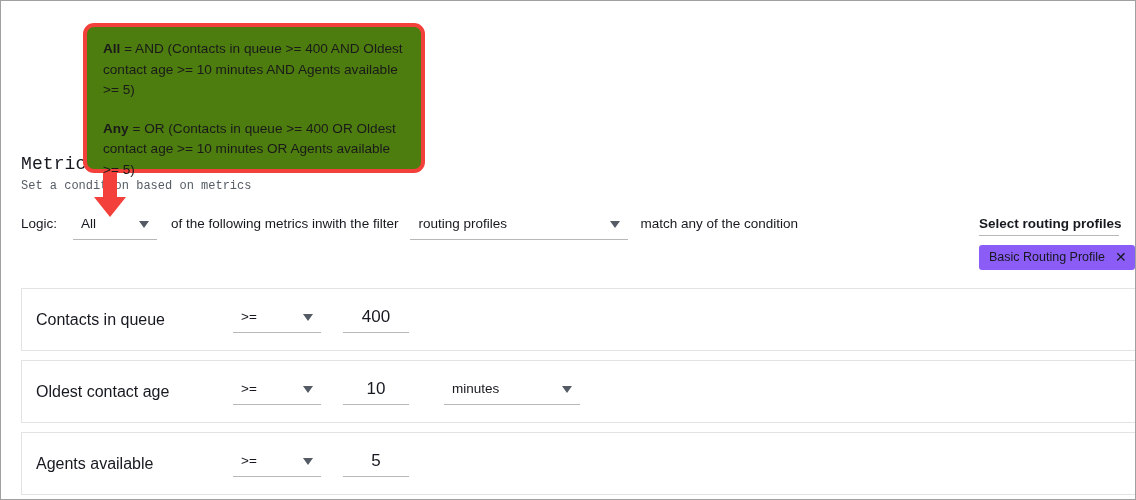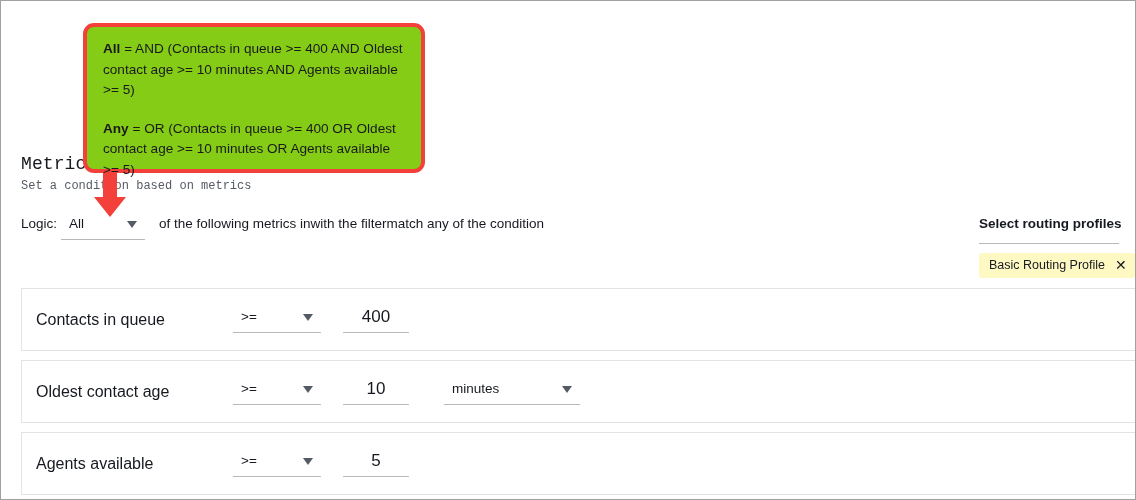--- a/index.html
+++ b/index.html
@@ -48,21 +48,21 @@
     left: 20px;
     top: 212px;
     display: flex;
     align-items: flex-start;
     font-size: 13.5px;
     color: #16191f;
     white-space: nowrap;
   }
   .logic-label {
     line-height: 22px;
-    margin-right: 4px;
+    margin-right: 16px;
     color: #16191f;
   }
   .plain-text {
     line-height: 22px;
     color: #16191f;
   }
 
   
   .sel {
     position: relative;
@@ -99,32 +99,32 @@
     position: absolute;
     left: 978px;
     top: 212px;
     width: 140px;
   }
   .srp-label {
     font-size: 13.5px;
     font-weight: bold;
     color: #16191f;
     line-height: 22px;
-    padding-bottom: 8px;
+    padding-bottom: 0;
     border-bottom: 1px solid #b8b8b8;
     white-space: nowrap;
     cursor: pointer;
   }
   .chip-row {
     margin-top: 9px;
     display: flex;
     justify-content: flex-start;
   }
   .chip {
-    background: #fef9c3;
+    background: #8b5cf6;
     border-radius: 3px;
     padding: 4px 8px 5px 10px;
     font-size: 12.5px;
     color: #16191f;
     display: inline-flex;
     align-items: center;
     white-space: nowrap;
     line-height: 16px;
   }
   .chip-x {
@@ -178,21 +178,21 @@
   
   .callout {
     position: absolute;
     left: 82px;
     top: 22px;
     width: 342px;
     height: 150px;
     box-sizing: border-box;
     border: 4px solid #f4403a;
     border-radius: 11px;
-    background: #84cc16;
+    background: #4d7c0f;
     padding: 12px 16px;
     z-index: 20;
   }
   .callout p {
     margin: 0;
     font-family: "Liberation Sans", sans-serif;
     font-size: 13.6px;
     line-height: 20.5px;
     color: #1a1a1a;
   }
@@ -225,20 +225,24 @@
     <span class="sel sel-logic">
       <span class="sel-val">All</span>
       <span class="caret"></span>
     </span>
 
     <span class="plain-text">of the following metrics in</span>
 
 
     <span class="plain-text">with the filter</span>
 
+    <span class="sel sel-routing">
+      <span class="sel-val">routing profiles</span>
+      <span class="caret"></span>
+    </span>
 
     <span class="plain-text">match any of the condition</span>
   </div>
 
   <div class="srp-wrap">
     <div class="srp-label">Select routing profiles</div>
     <div class="chip-row">
       <span class="chip">
         <span>Basic Routing Profile</span>
         <span class="chip-x">✕</span>

